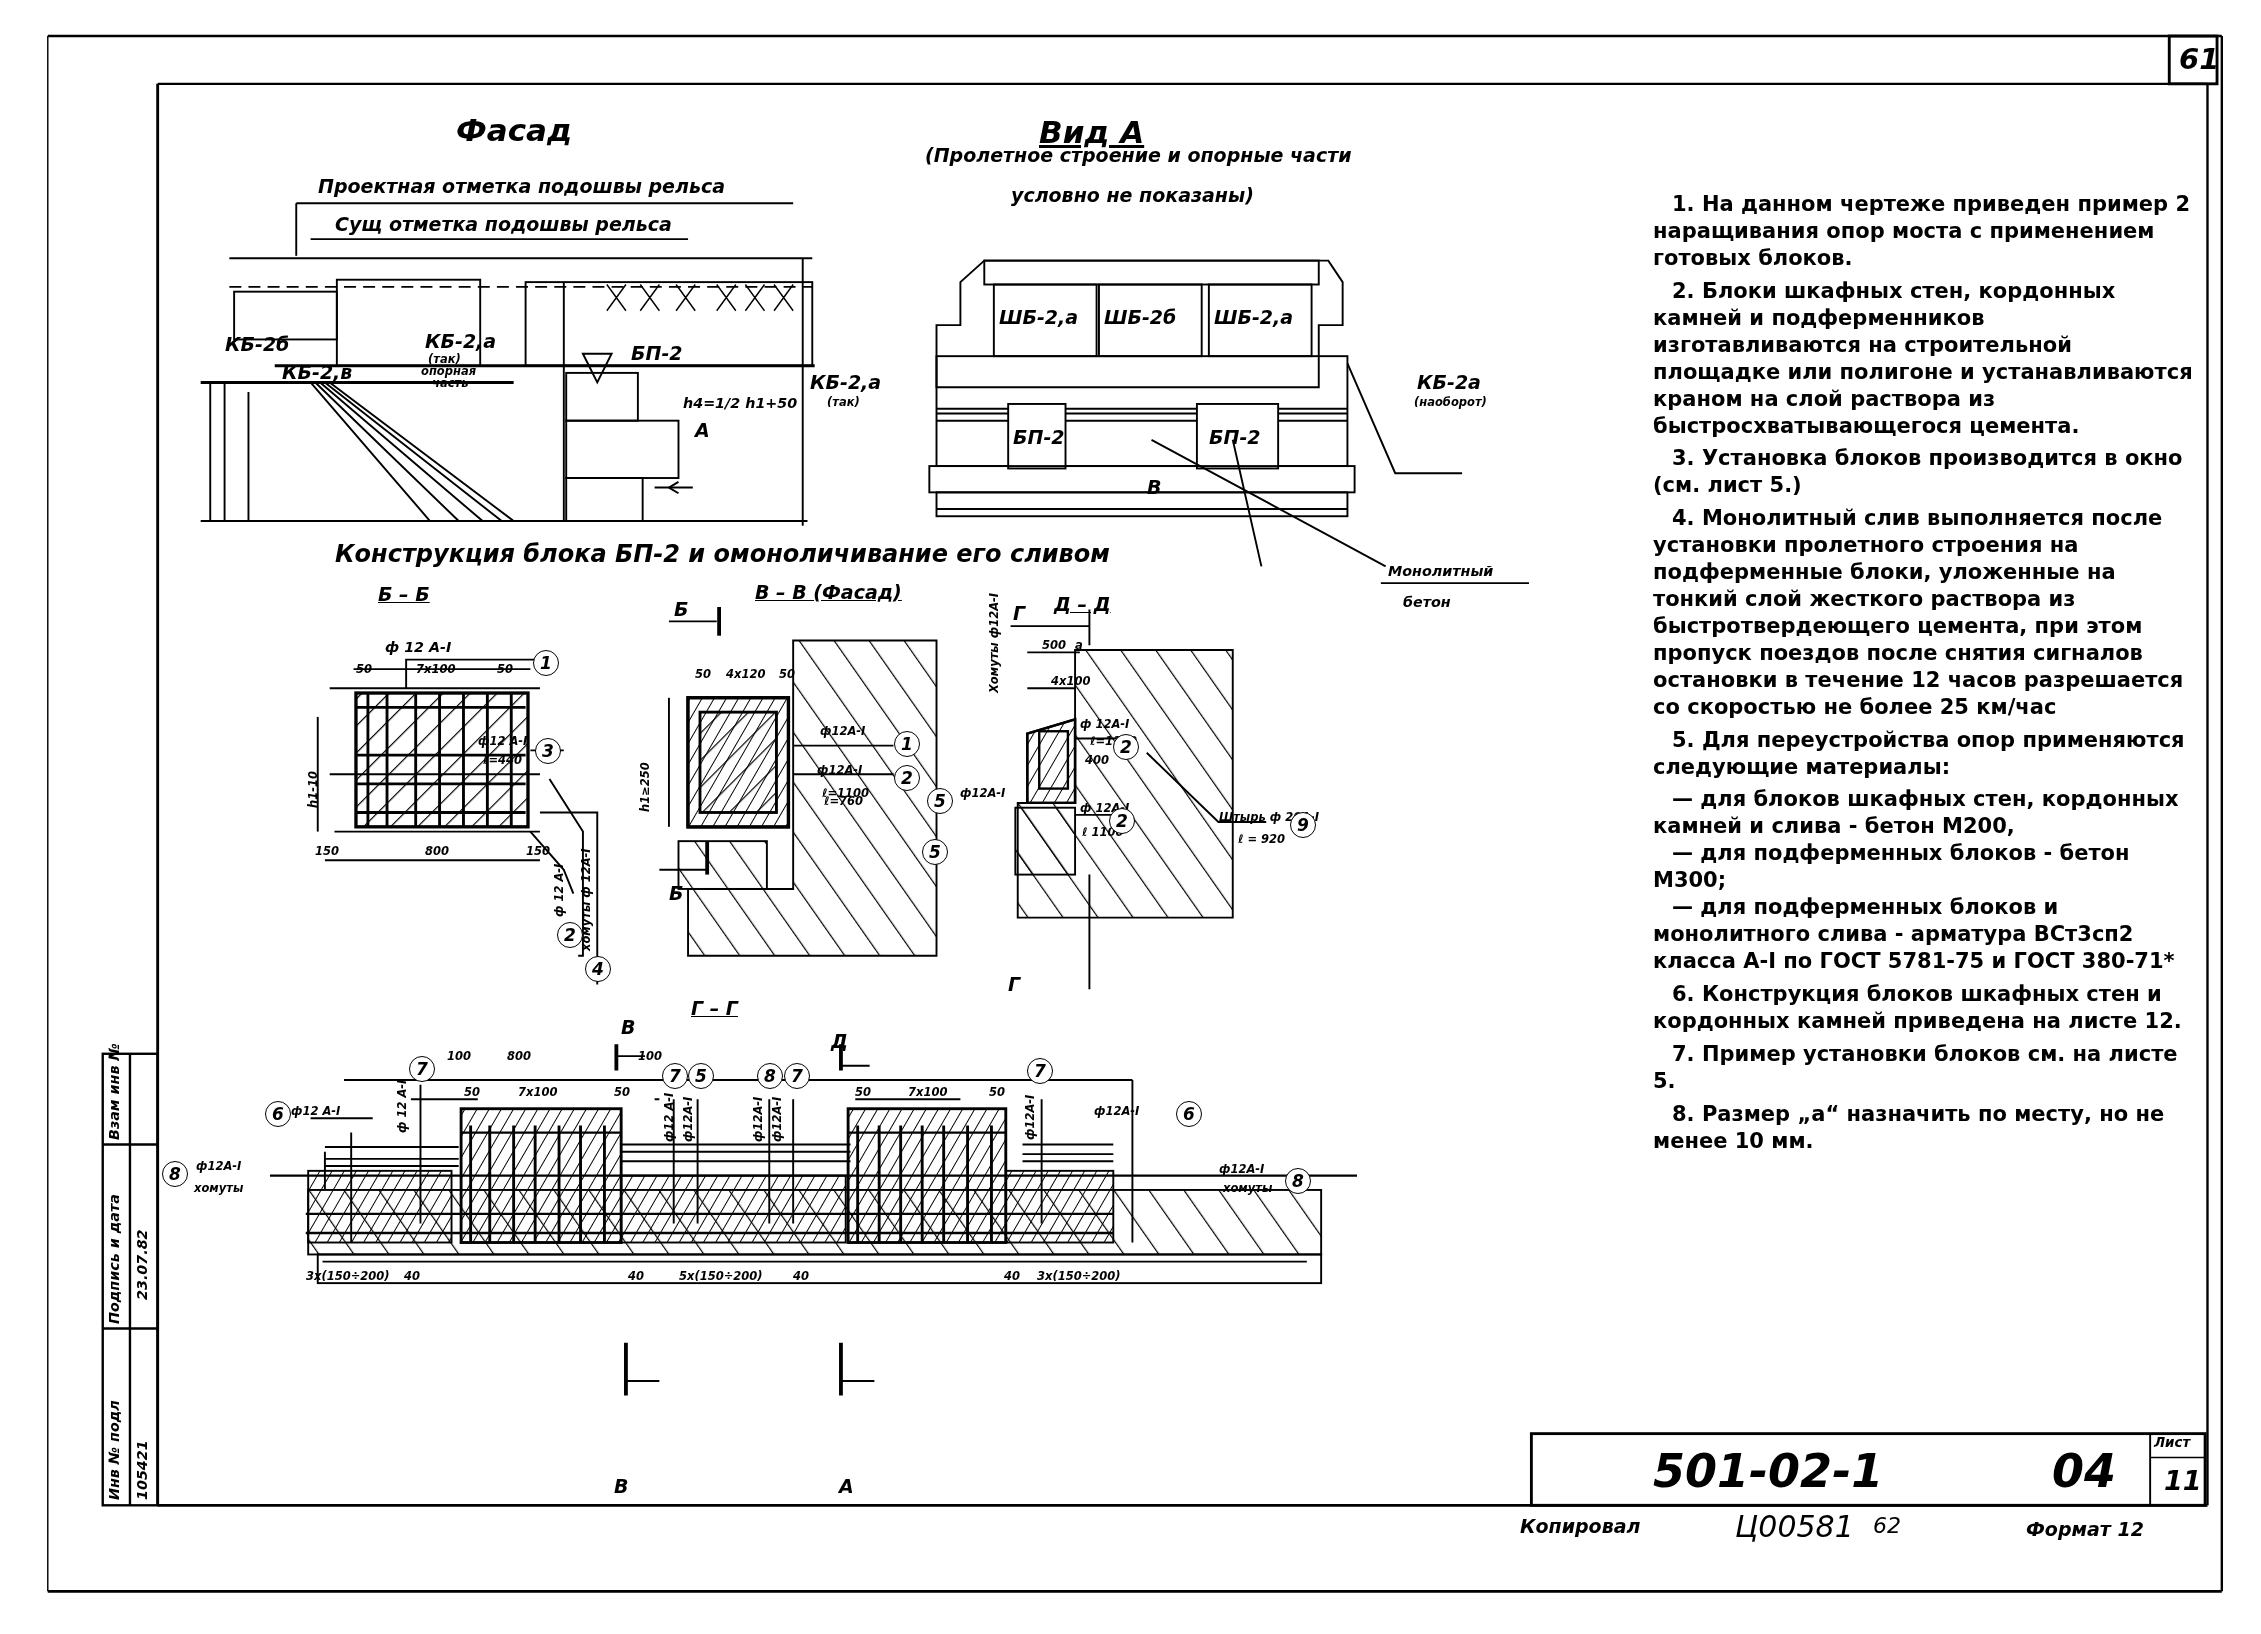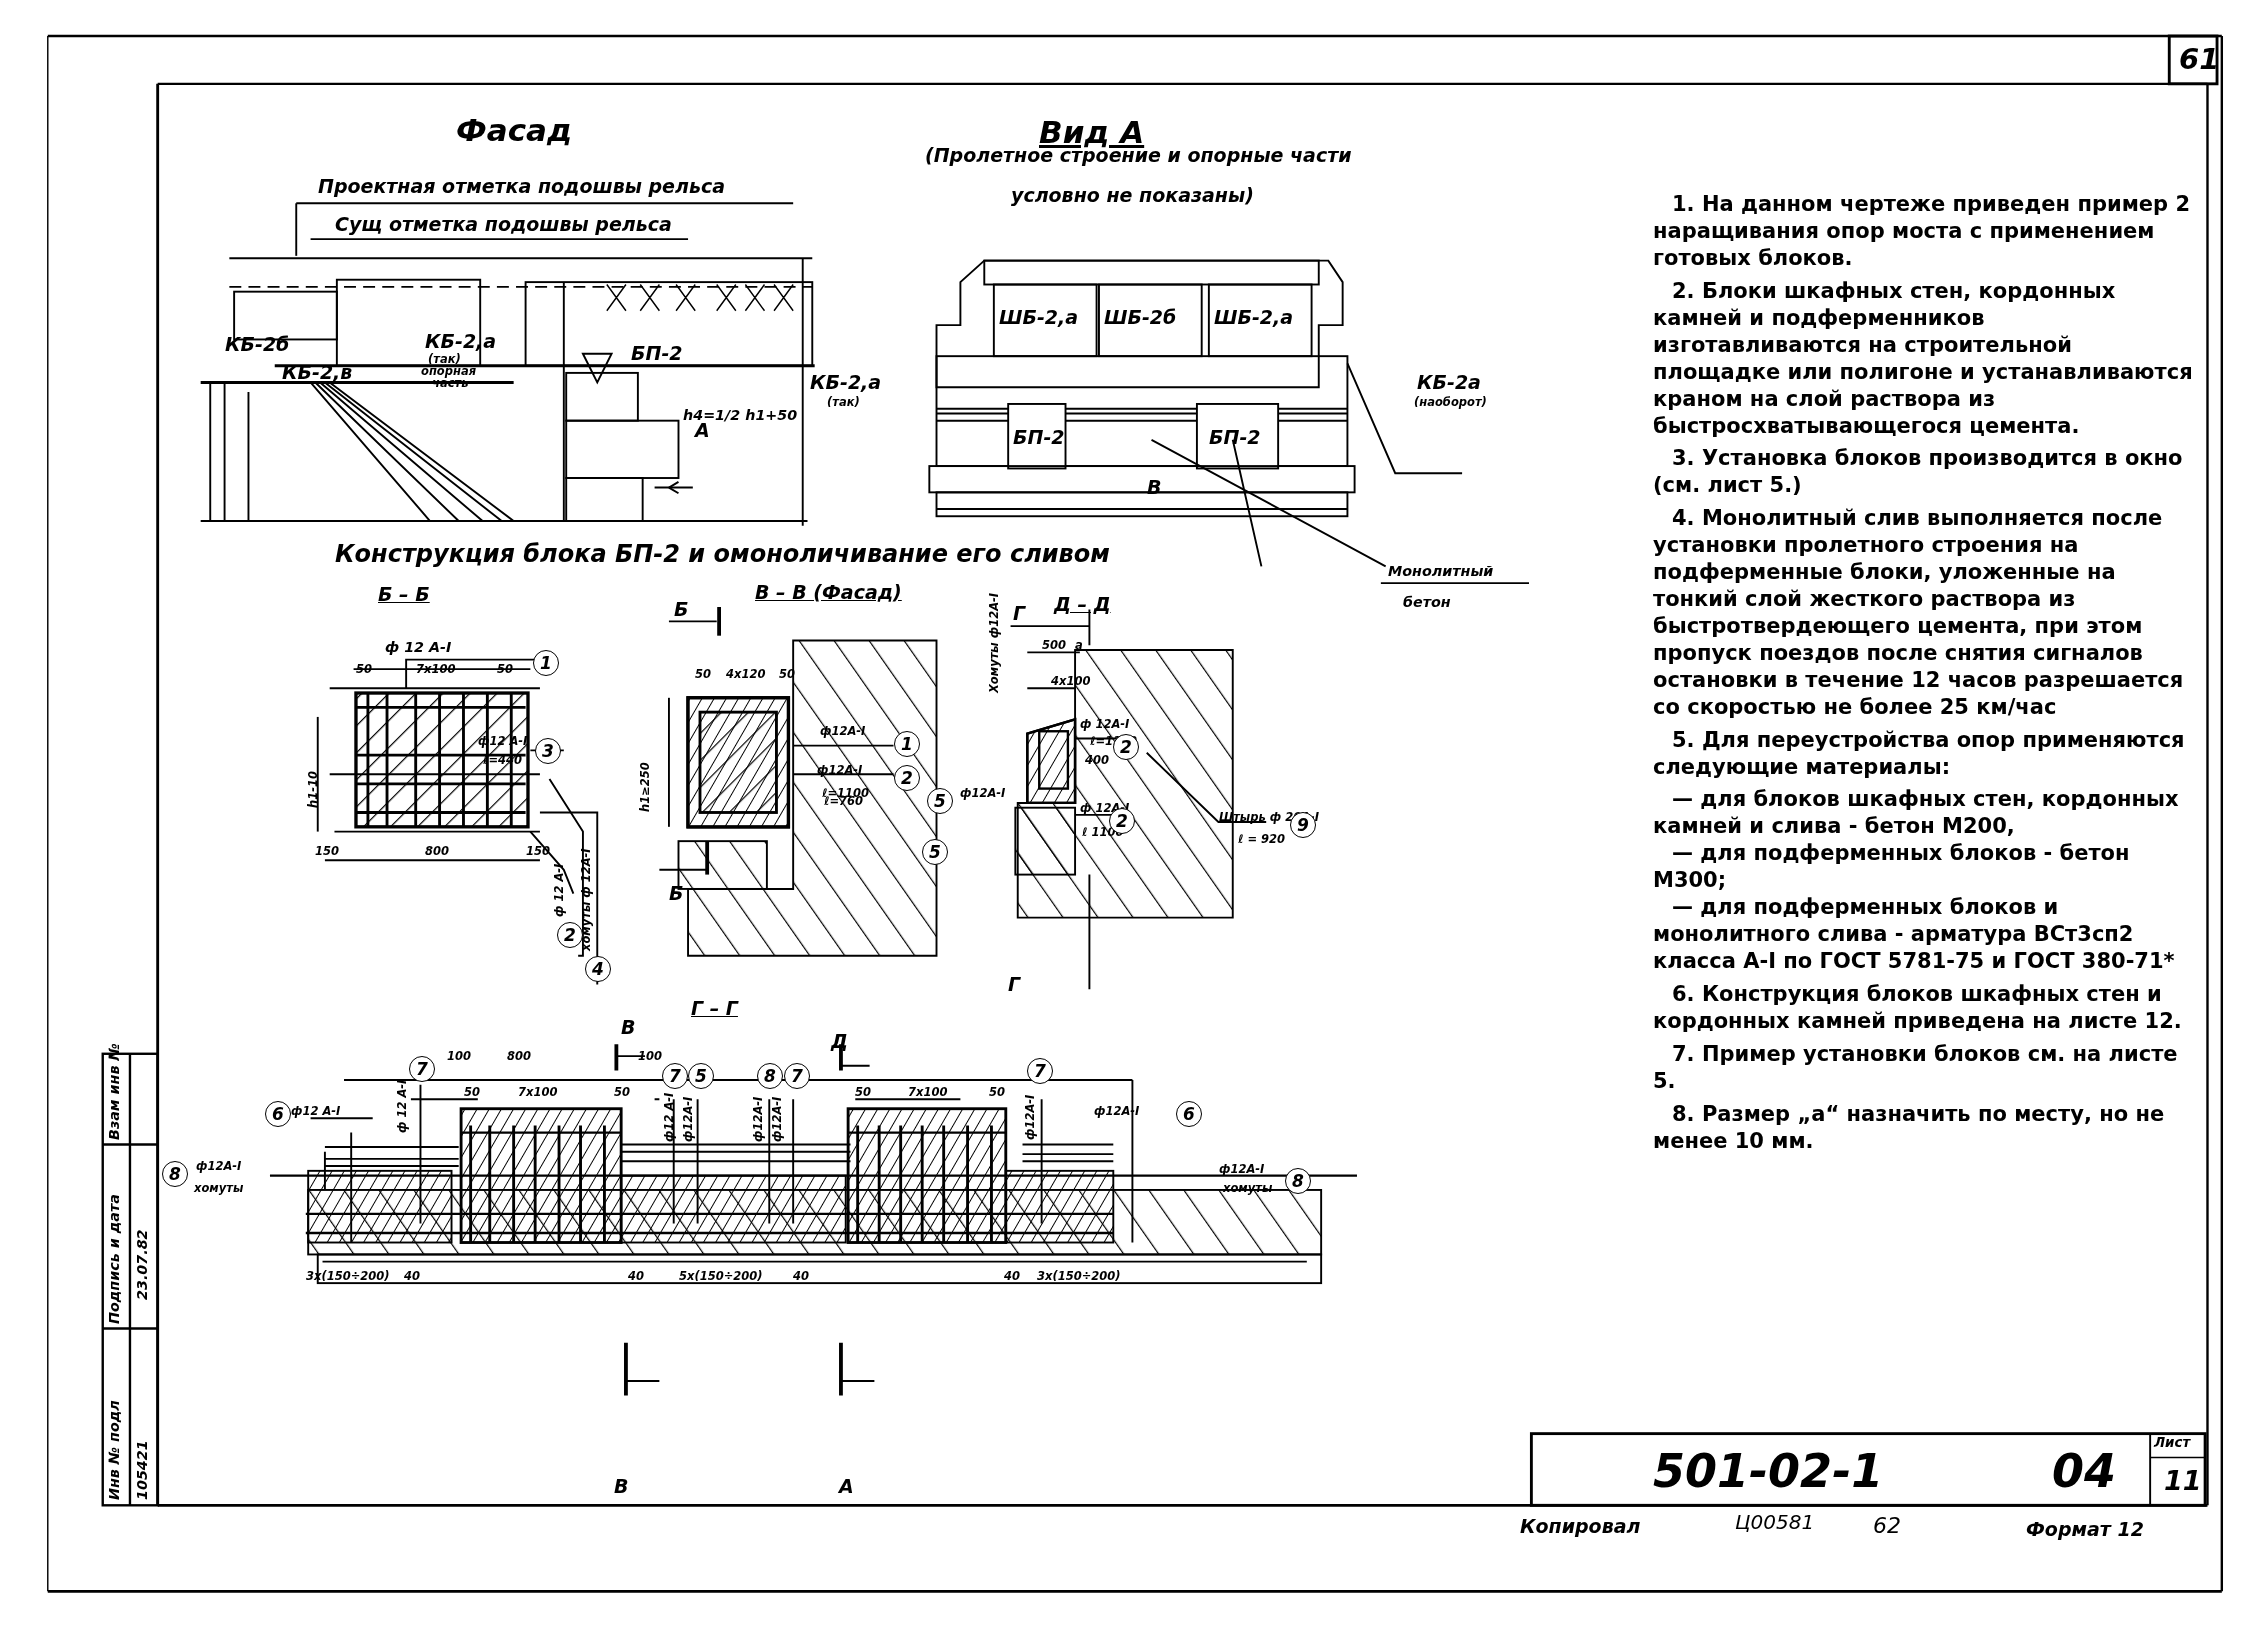--- a/index.html
+++ b/index.html
@@ -192,21 +192,21 @@
 <div class="t title-h" style="left:456px;top:115px;">Фасад</div>
 <div class="t lbl" style="left:318px;top:177px;">Проектная отметка подошвы рельса</div>
 <div class="t lbl" style="left:335px;top:215px;">Сущ отметка подошвы рельса</div>
 <div class="t lbl" style="left:225px;top:335px;">КБ-2б</div>
 <div class="t lbl" style="left:425px;top:332px;">КБ-2,а</div>
 <div class="t xs" style="left:428px;top:354px;">(так)</div>
 <div class="t xs" style="left:421px;top:366px;">опорная</div>
 <div class="t xs" style="left:432px;top:378px;">часть</div>
 <div class="t lbl" style="left:282px;top:363px;">КБ-2,в</div>
 <div class="t lbl" style="left:631px;top:344px;">БП-2</div>
-<div class="t sm" style="left:683px;top:408px;text-align:right;">h4=1/2 h1+50</div>
+<div class="t sm" style="left:683px;top:396px;text-align:right;">h4=1/2 h1+50</div>
 <div class="t lbl" style="left:695px;top:421px;">А</div>
 
 <div class="t title-h" style="left:1039px;top:117px;text-decoration:underline;">Вид А</div>
 <div class="t lbl" style="left:925px;top:146px;text-align:center;">(Пролетное строение и опорные части</div>
 <div class="t lbl" style="left:1011px;top:186px;">условно не показаны)</div>
 <div class="t lbl" style="left:999px;top:308px;">ШБ-2,а</div>
 <div class="t lbl" style="left:1104px;top:308px;">ШБ-2б</div>
 <div class="t lbl" style="left:1214px;top:308px;">ШБ-2,а</div>
 <div class="t lbl" style="left:1013px;top:428px;">БП-2</div>
 <div class="t lbl" style="left:1209px;top:428px;">БП-2</div>
@@ -329,21 +329,21 @@
   <p>6. Конструкция блоков шкафных стен и кордонных камней приведена на листе 12.</p>
   <p>7. Пример установки блоков см. на листе 5.</p>
   <p>8. Размер „а“ назначить по месту, но не менее 10 мм.</p>
 </div>
 
 <div class="t" style="left:1625px;top:1448px;font-size:46px;margin-left:28px;">501-02-1</div>
 <div class="t" style="left:2052px;top:1448px;font-size:46px;">04</div>
 <div class="t" style="left:2154px;top:1436px;font-size:13.4px;">Лист</div>
 <div class="t" style="left:2164px;top:1467px;font-size:27px;">11</div>
 <div class="t" style="left:1520px;top:1517px;font-size:19px;">Копировал</div>
-<div class="t" style="left:1735px;top:1512px;font-size:20px;font-weight:normal;">Ц00581</div>
+<div class="t" style="left:1735px;top:1512px;font-size:30px;font-weight:normal;">Ц00581</div>
 <div class="t" style="left:1873px;top:1515px;font-size:22px;font-weight:normal;">62</div>
 <div class="t" style="left:2026px;top:1520px;font-size:19px;">Формат 12</div>
 
 <div class="stamp-cell" style="left:106px;top:1500px;">Инв № подл</div>
 <div class="stamp-cell" style="left:134px;top:1500px;">105421</div>
 <div class="stamp-cell" style="left:106px;top:1324px;">Подпись и дата</div>
 <div class="stamp-cell" style="left:134px;top:1300px;">23.07.82</div>
 <div class="stamp-cell" style="left:106px;top:1140px;">Взам инв №</div>
 <div class="stamp-cell" style="left:134px;top:1140px;"></div>
 

